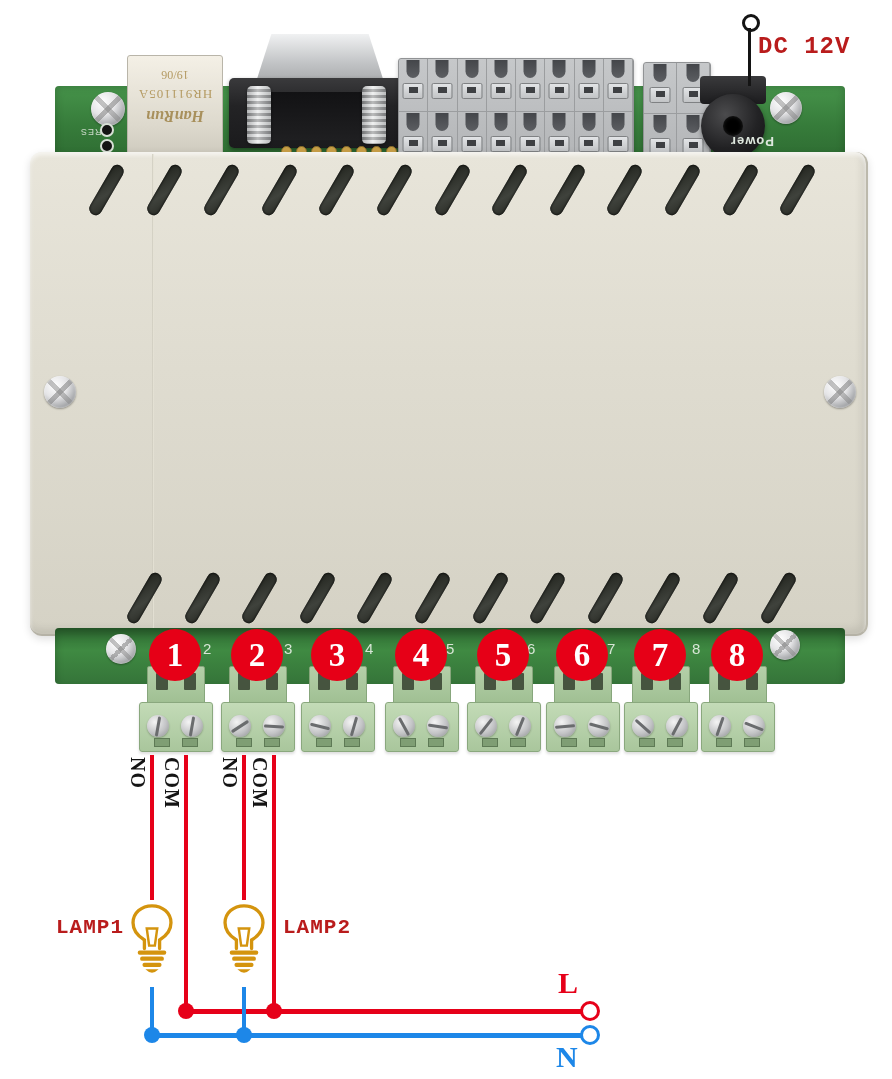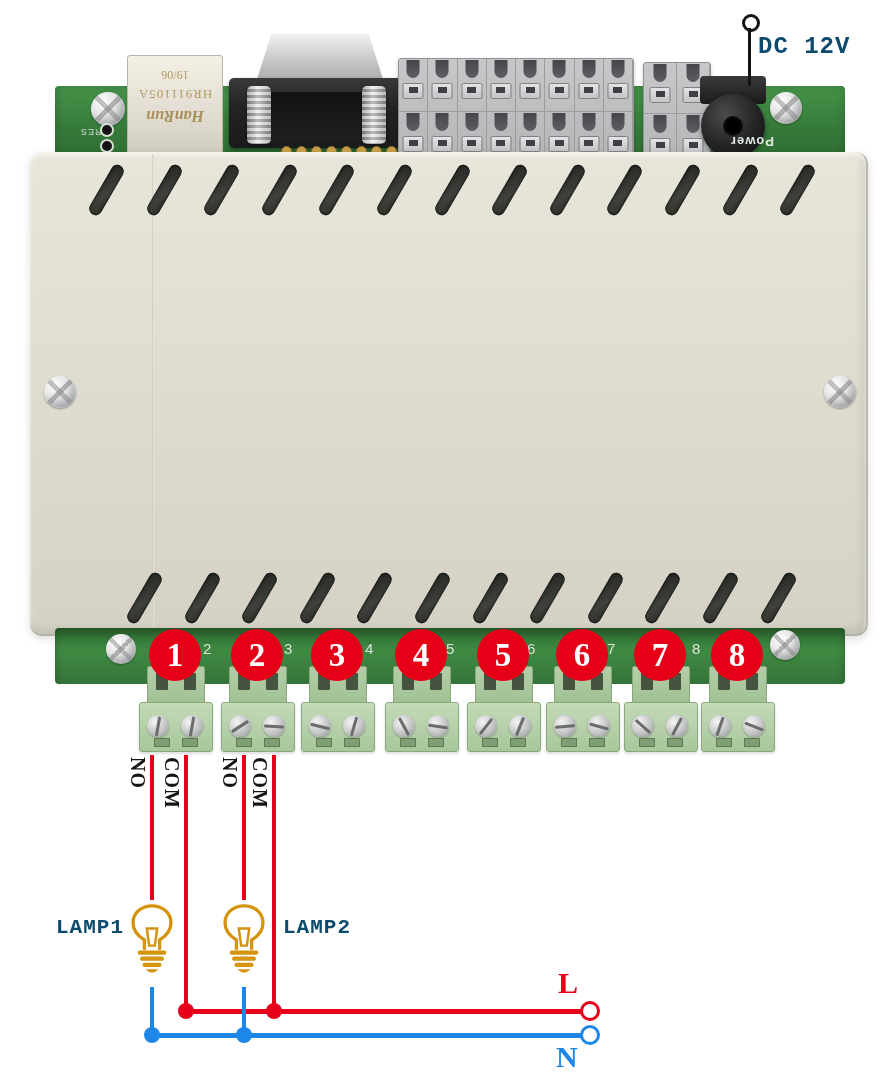--- a/index.html
+++ b/index.html
@@ -104,21 +104,21 @@
   .dot{border-radius:50%;width:16px;height:16px;}
   .dot.red{background:var(--red,#e60019);}
   .dot.blue{background:var(--blue,#1d87e8);}
   .endring{width:14px;height:14px;border-radius:50%;background:#fff;}
   .endring.red{border:3.5px solid var(--red,#e60019);}
   .endring.blue{border:3.5px solid var(--blue,#1d87e8);}
   .vlabel{font-family:"Liberation Serif",serif;font-weight:bold;font-size:20px;letter-spacing:1px;
     color:#141414;transform:rotate(90deg);transform-origin:top left;white-space:nowrap;}
   .biglabel{font-family:"Liberation Serif",serif;font-weight:bold;font-size:30px;}
   .monolabel{font-family:"Liberation Mono","DejaVu Sans Mono",monospace;font-weight:bold;
-    font-size:21px;color:#0c4a6e;letter-spacing:1px;white-space:pre;}
+    font-size:21px;color:#b91c1c;letter-spacing:1px;white-space:pre;}
   #l-label{color:var(--red,#e60019);}
   #n-label{color:var(--blue,#1d87e8);}
   #dc-circle{left:742px;top:14px;width:12px;height:12px;border:3px solid #141414;border-radius:50%;background:#fff;}
   #dc-line{left:748px;top:28px;width:3px;height:58px;background:#141414;}
   #dc-label{left:758px;top:33px;font-size:24px;}
 </style>
 </head>
 <body>
 
 <div id="stage">

